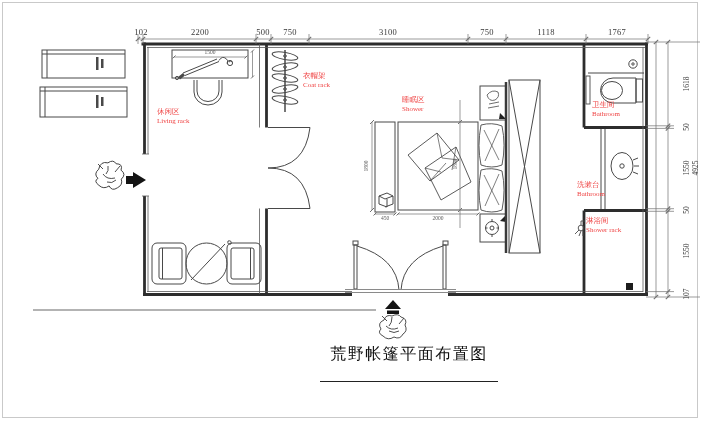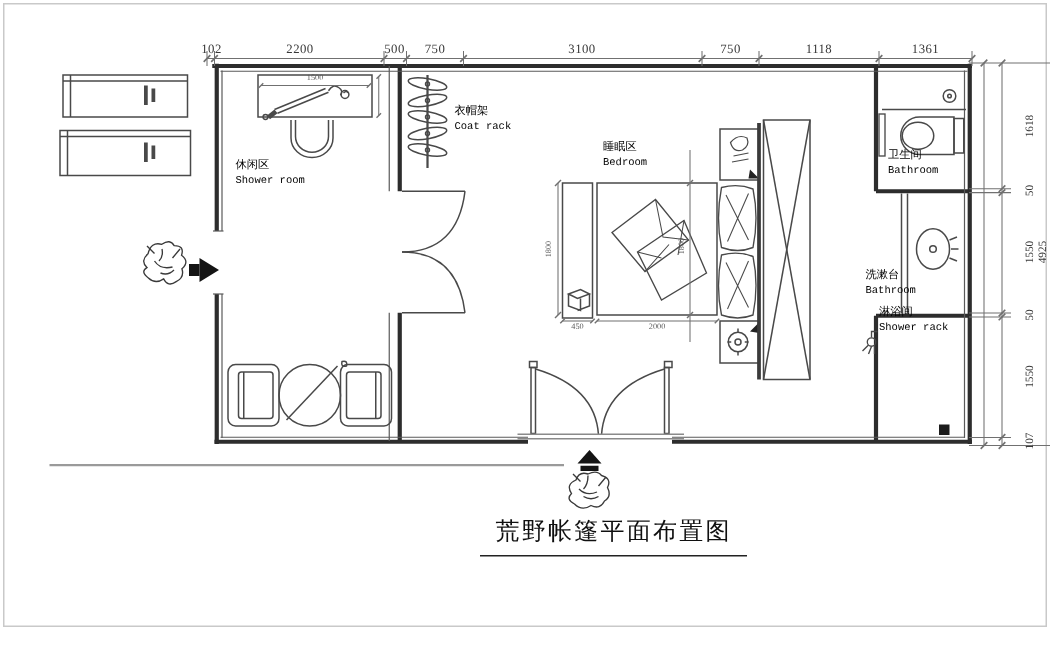--- a/index.html
+++ b/index.html
@@ -8,27 +8,27 @@
   .frame{position:absolute;left:2px;top:2px;width:694px;height:414px;border:1px solid #c9c9c9;}
   svg{position:absolute;left:0;top:0;}
   .dim-h{position:absolute;transform:translate(-50%,0);font-family:"Liberation Serif",serif;
     font-size:8.5px;color:#383838;white-space:nowrap;letter-spacing:.3px;}
   .dim-v{position:absolute;transform:translate(-50%,-50%) rotate(-90deg);font-family:"Liberation Serif",serif;
     font-size:7.5px;color:#383838;white-space:nowrap;}
   .dim-s{position:absolute;transform:translate(-50%,-50%);font-family:"Liberation Serif",serif;
     font-size:5.5px;color:#5a5a5a;white-space:nowrap;}
   .dim-sv{position:absolute;transform:translate(-50%,-50%) rotate(-90deg);font-family:"Liberation Serif",serif;
     font-size:5.5px;color:#5a5a5a;white-space:nowrap;}
-  .room-label{position:absolute;color:#000000;line-height:1.3;white-space:nowrap;
-    font-family:Liberation Mono, monospace;}
+  .room-label{position:absolute;color:#ef4444;line-height:1.3;white-space:nowrap;
+    font-family:Liberation Serif, serif;}
   .room-label .zh{display:block;font-size:7.5px;}
   .room-label .en{display:block;font-size:7px;}
   .plan-title{position:absolute;left:320px;top:344px;width:178px;text-align:center;
     font-size:16px;color:#101010;letter-spacing:1.5px;border-bottom:1.5px solid #222;
-    padding-bottom:5px;font-family:"DejaVu Sans",sans-serif;}
+    padding-bottom:16px;font-family:"DejaVu Sans",sans-serif;}
 </style>
 </head>
 <body>
 
 <div class="canvas">
   <div class="frame"></div>
 
   <svg width="701" height="434" viewBox="0 0 701 434">
 
     <g stroke="#9a9a9a" stroke-width="1.5">
@@ -300,55 +300,55 @@
     </g>
   </svg>
 
   <span class="dim-h" style="left:141px;top:27px">102</span>
   <span class="dim-h" style="left:200px;top:27px">2200</span>
   <span class="dim-h" style="left:263px;top:27px">500</span>
   <span class="dim-h" style="left:290px;top:27px">750</span>
   <span class="dim-h" style="left:388px;top:27px">3100</span>
   <span class="dim-h" style="left:487px;top:27px">750</span>
   <span class="dim-h" style="left:546px;top:27px">1118</span>
-  <span class="dim-h" style="left:617px;top:27px">1361</span>
+  <span class="dim-h" style="left:617px;top:27px">1767</span>
 
   <span class="dim-v" style="left:686px;top:84px">1618</span>
   <span class="dim-v" style="left:686px;top:127px">50</span>
   <span class="dim-v" style="left:686px;top:168px">1550</span>
   <span class="dim-v" style="left:686px;top:210px">50</span>
   <span class="dim-v" style="left:686px;top:251px">1550</span>
   <span class="dim-v" style="left:686px;top:294px">107</span>
   <span class="dim-v" style="left:695px;top:168px">4925</span>
 
   <span class="dim-s" style="left:438px;top:218px">2000</span>
   <span class="dim-s" style="left:385px;top:218px">450</span>
   <span class="dim-sv" style="left:366px;top:166px">1800</span>
   <span class="dim-sv" style="left:455px;top:164px">1800</span>
   <span class="dim-s" style="left:210px;top:52px">1500</span>
 
   <div class="room-label" style="left:157px;top:107px">
     <span class="zh">休闲区</span>
-    <span class="en">Shower room</span>
+    <span class="en">Living rack</span>
   </div>
   <div class="room-label" style="left:303px;top:71px">
     <span class="zh">衣帽架</span>
     <span class="en">Coat rack</span>
   </div>
   <div class="room-label" style="left:402px;top:95px">
     <span class="zh">睡眠区</span>
-    <span class="en">Bedroom</span>
+    <span class="en">Shower</span>
   </div>
   <div class="room-label" style="left:592px;top:100px">
     <span class="zh">卫生间</span>
     <span class="en">Bathroom</span>
   </div>
   <div class="room-label" style="left:577px;top:180px">
     <span class="zh">洗漱台</span>
     <span class="en">Bathroom</span>
   </div>
-  <div class="room-label" style="left:586px;top:205px">
+  <div class="room-label" style="left:586px;top:216px">
     <span class="zh">淋浴间</span>
     <span class="en">Shower rack</span>
   </div>
 
   <div class="plan-title">荒野帐篷平面布置图</div>
 </div>
 
 </body></html>

